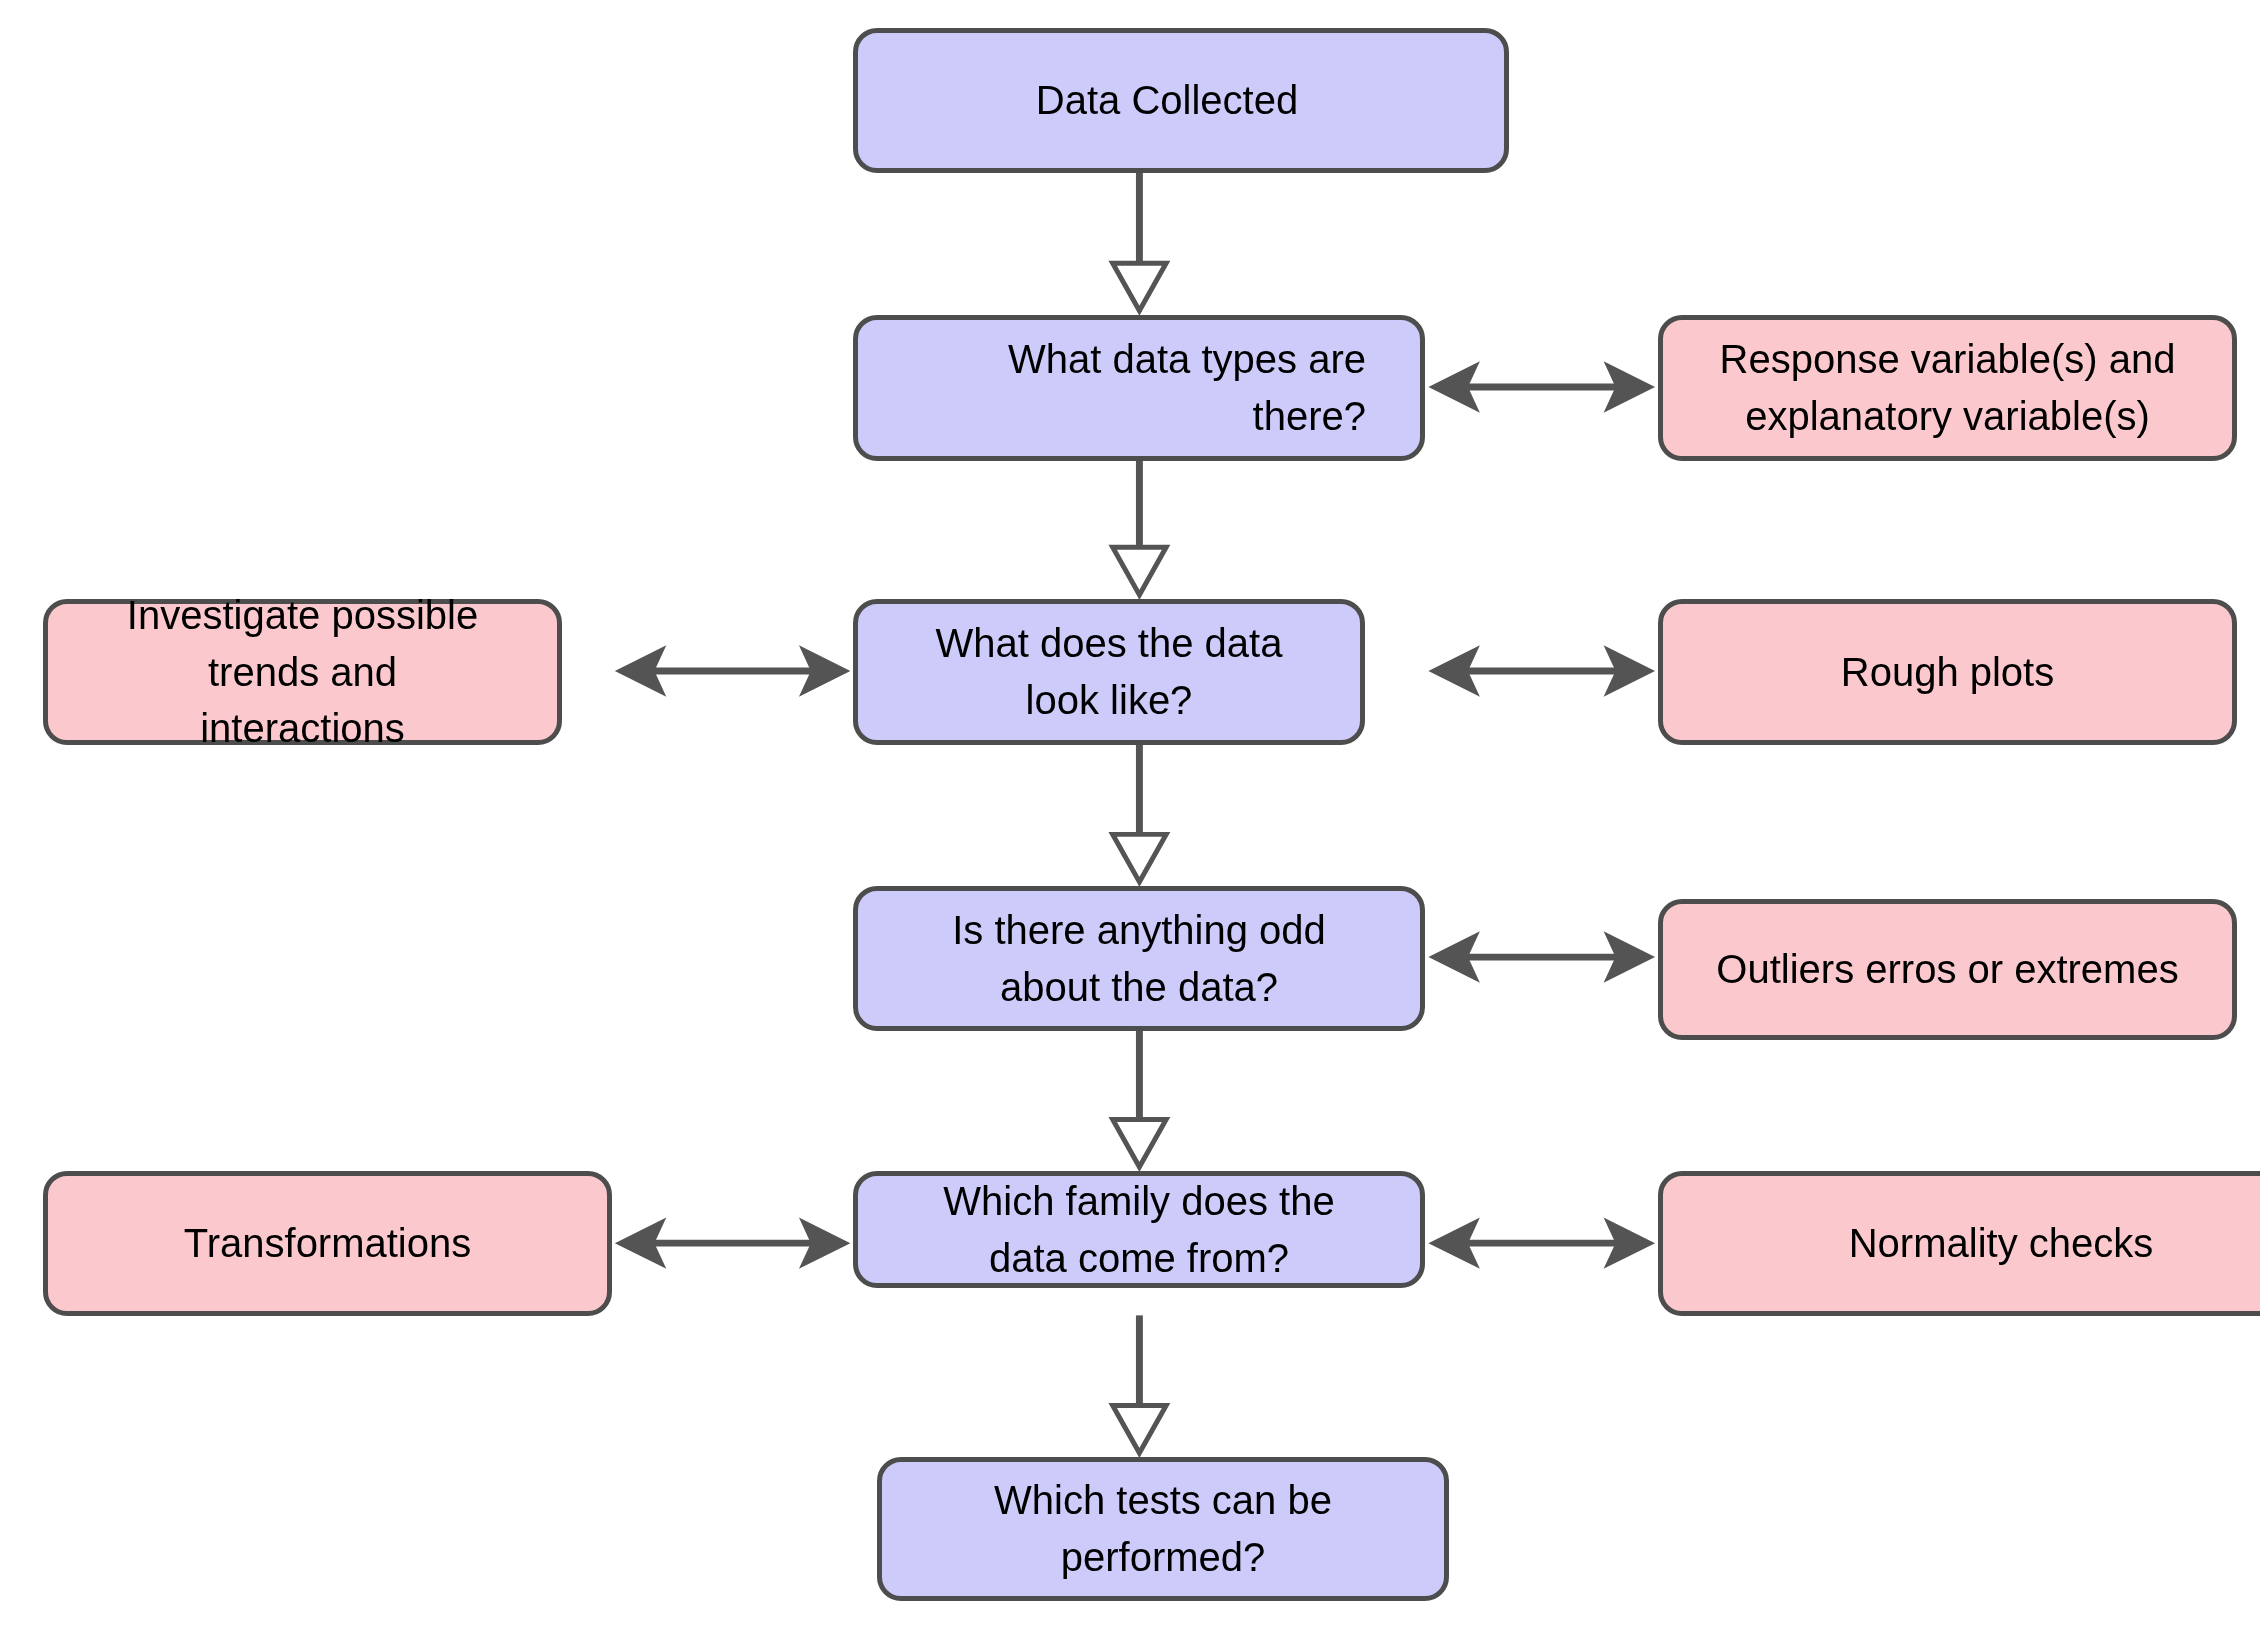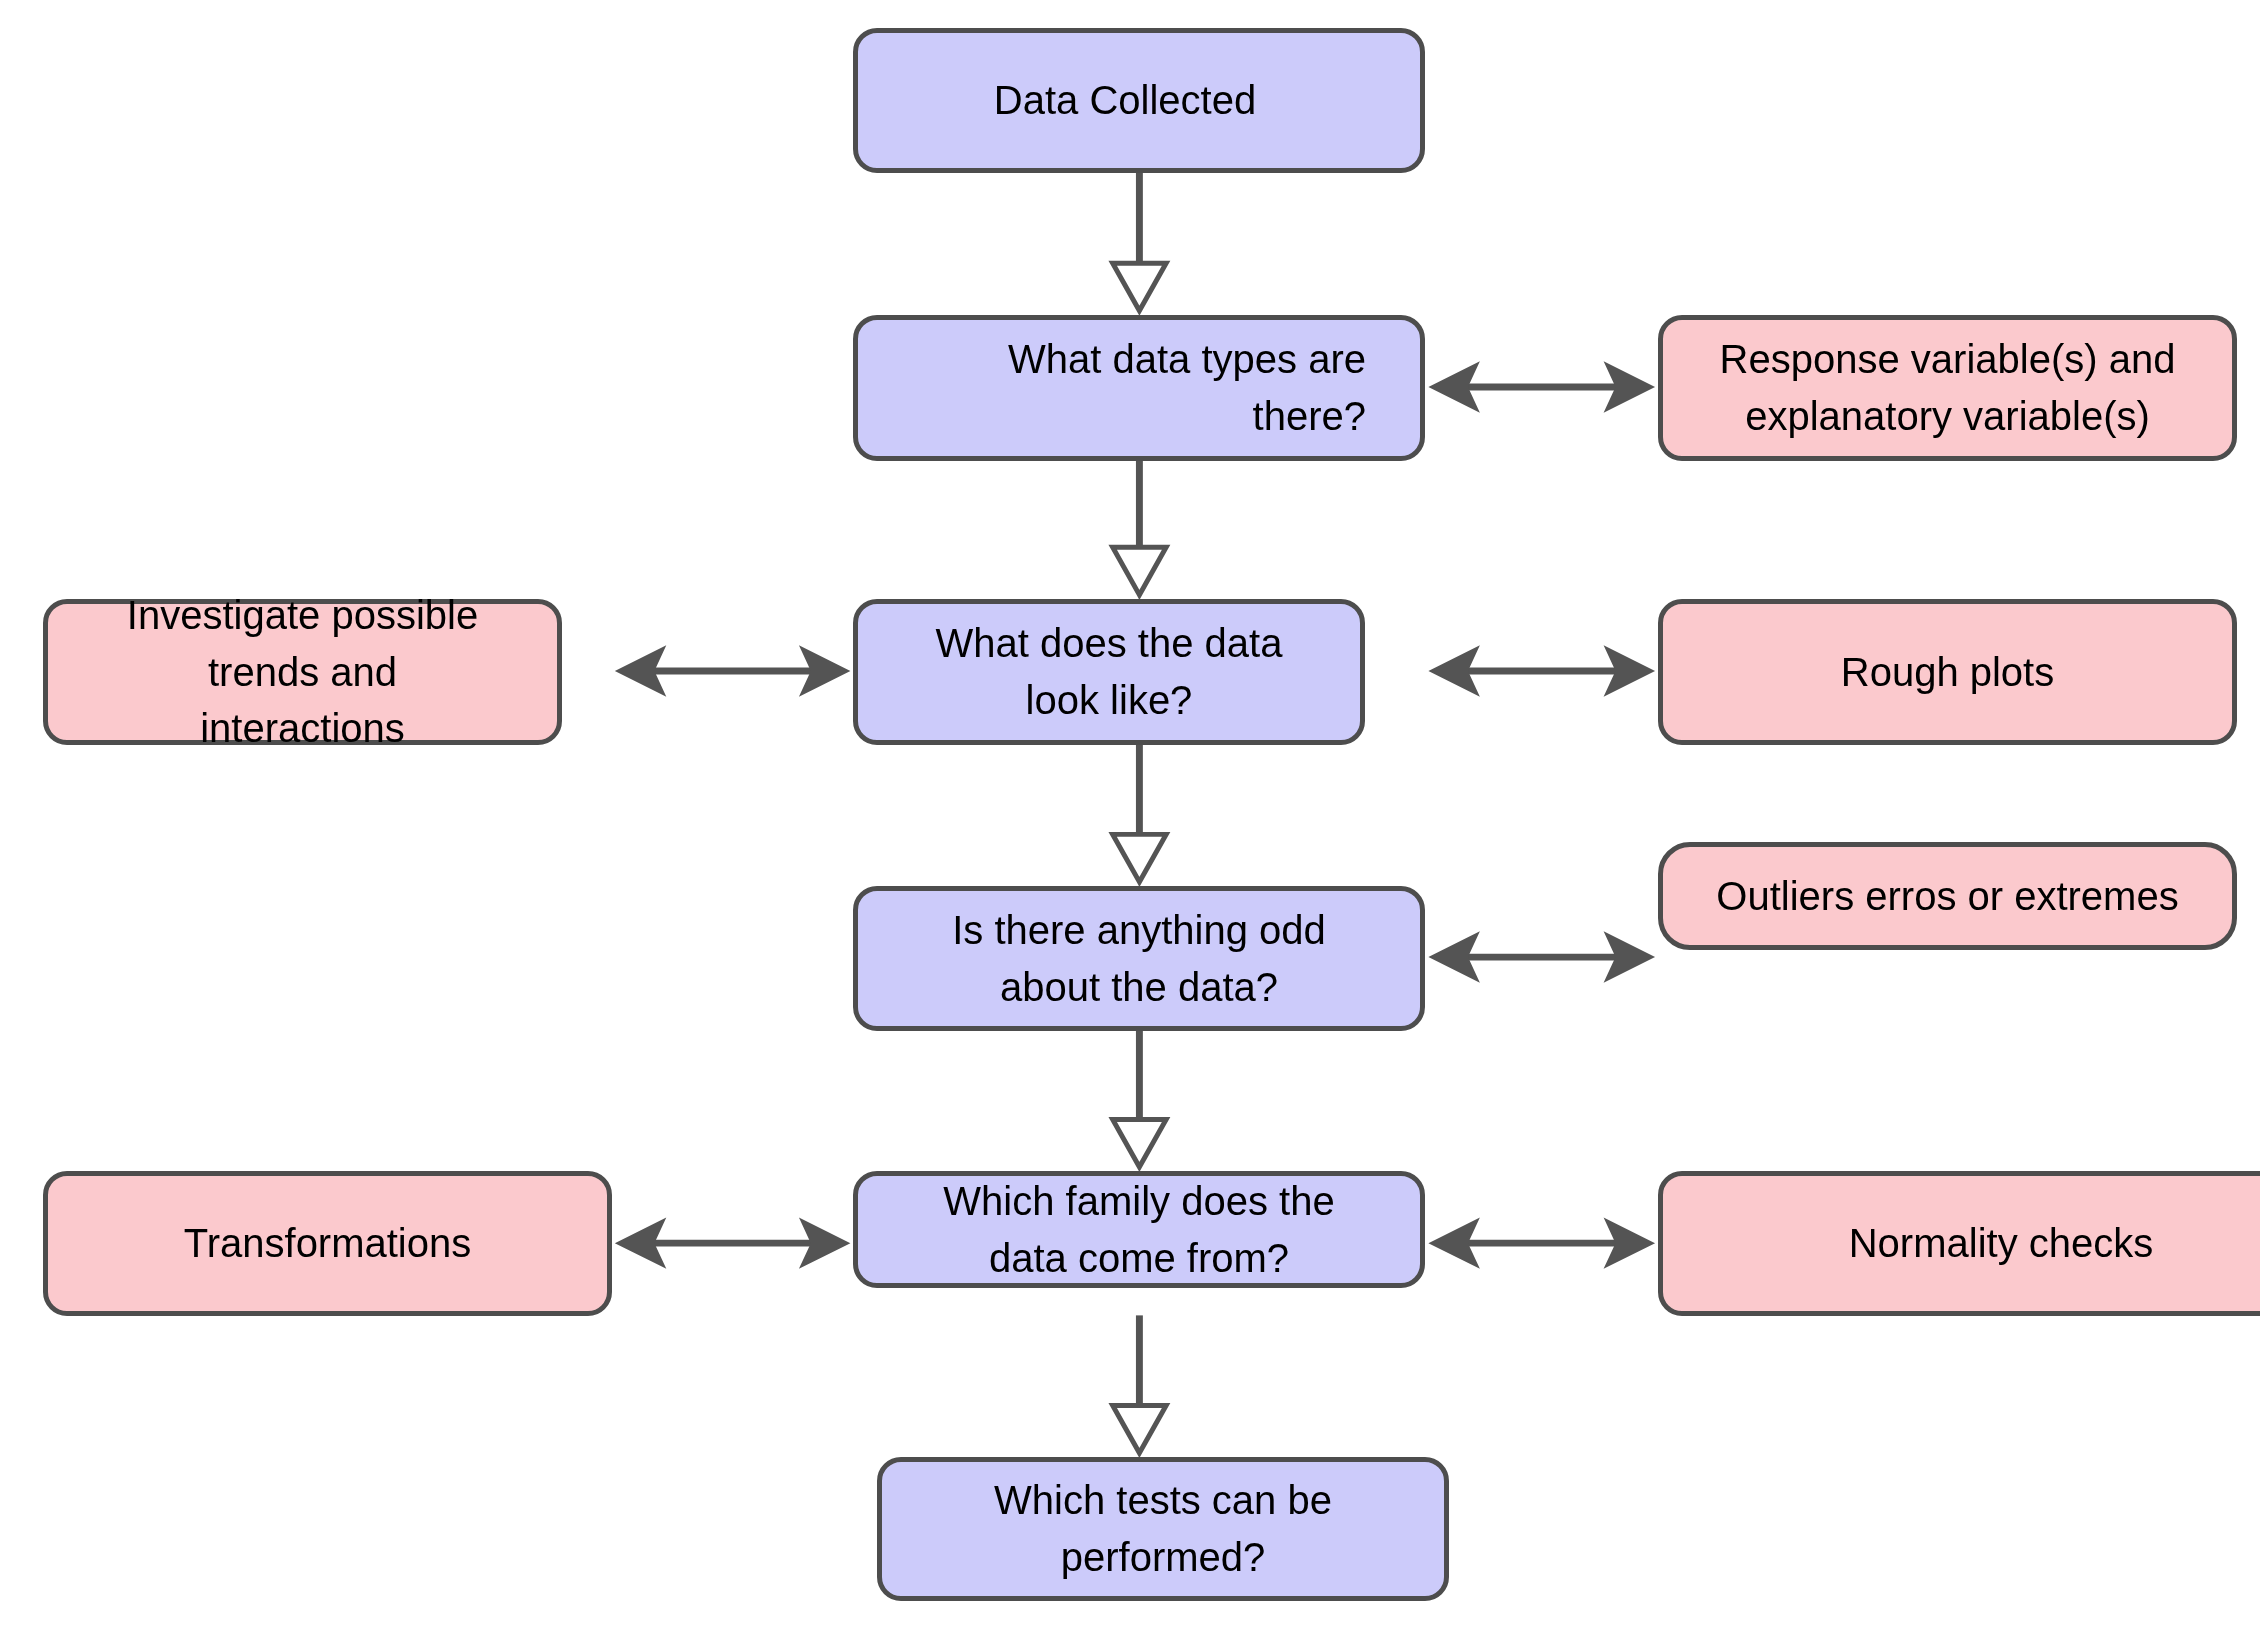--- a/index.html
+++ b/index.html
@@ -101,38 +101,38 @@
       <polygon class="head-filled" points="621,1256 673,1230 661,1256 673,1282"></polygon>
       <polygon class="head-filled" points="859,1256 807,1230 819,1256 807,1282"></polygon>
     </g>
     <g>
       <line class="shaft" x1="1481" y1="1256" x2="1634" y2="1256"></line>
       <polygon class="head-filled" points="1443,1256 1495,1230 1483,1256 1495,1282"></polygon>
       <polygon class="head-filled" points="1672,1256 1620,1230 1632,1256 1620,1282"></polygon>
     </g>
   </svg>
 
-  <div class="node q" style="left:853px; top:28px; width:572px; height:145px;padding-left:26px;">Data Collected</div>
+  <div class="node q" style="left:853px; top:28px; width:656px; height:145px;padding-left:26px;">Data Collected</div>
 
   <div class="node q" style="left:853px; top:315px; width:572px; height:146px;text-align:right;">What data types are there?</div>
 
   <div class="node q" style="left:853px; top:599px; width:512px; height:146px;">What does the data look like?</div>
 
   <div class="node q" style="left:853px; top:886px; width:572px; height:145px;">Is there anything odd about the data?</div>
 
   <div class="node q" style="left:853px; top:1171px; width:572px; height:117px;">Which family does the data come from?</div>
 
   <div class="node q" style="left:877px; top:1457px; width:572px; height:144px;">Which tests can be performed?</div>
 
   <div class="node p" style="left:43px; top:599px; width:519px; height:146px;">Investigate possible trends and interactions</div>
 
   <div class="node p" style="left:43px; top:1171px; width:569px; height:145px;">Transformations</div>
 
   <div class="node p tight" style="left:1658px; top:315px; width:579px; height:146px;">Response variable(s) and explanatory variable(s)</div>
 
   <div class="node p tight" style="left:1658px; top:599px; width:579px; height:146px;">Rough plots</div>
 
-  <div class="node p tight" style="left:1658px; top:842px; width:579px; height:108px;border-radius:32px;">Outliers erros or extremes</div>
+  <div class="node p tight" style="left:1658px; top:899px; width:579px; height:141px;">Outliers erros or extremes</div>
 
   <div class="node p tight" style="left:1658px; top:1171px; width:686px; height:145px;">Normality checks</div>
 
 </div>
 
 
 </body></html>

